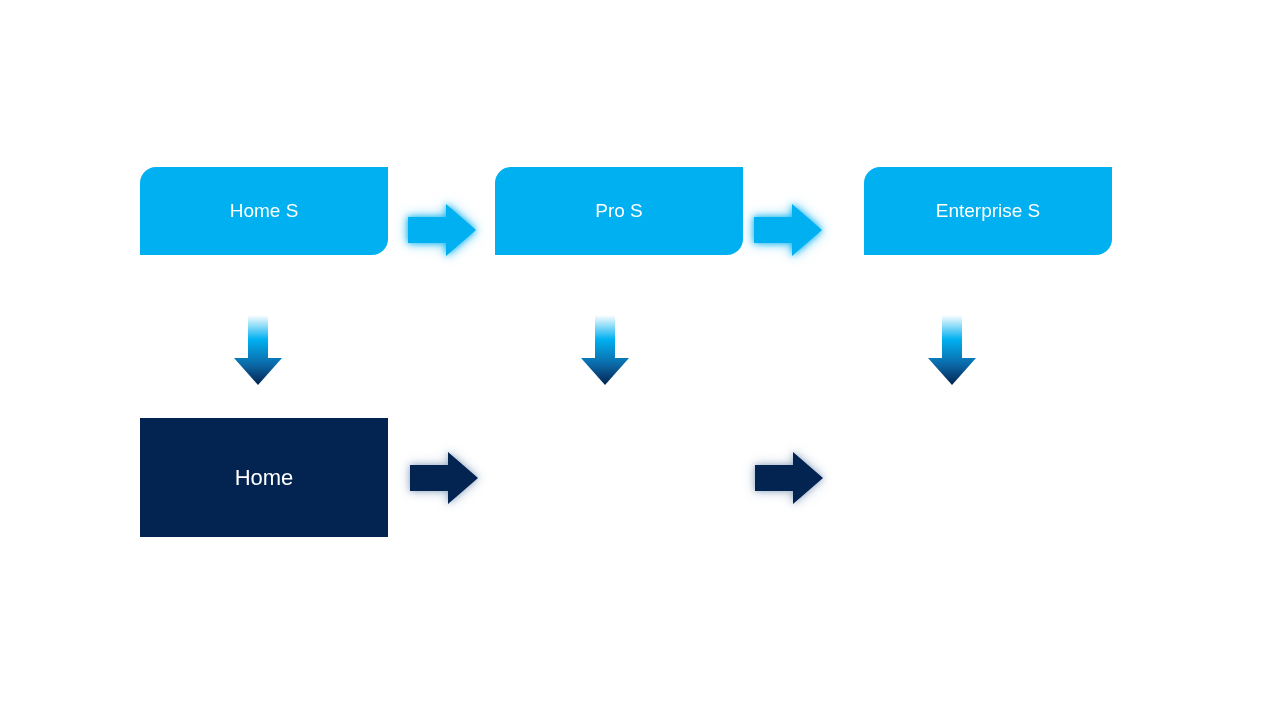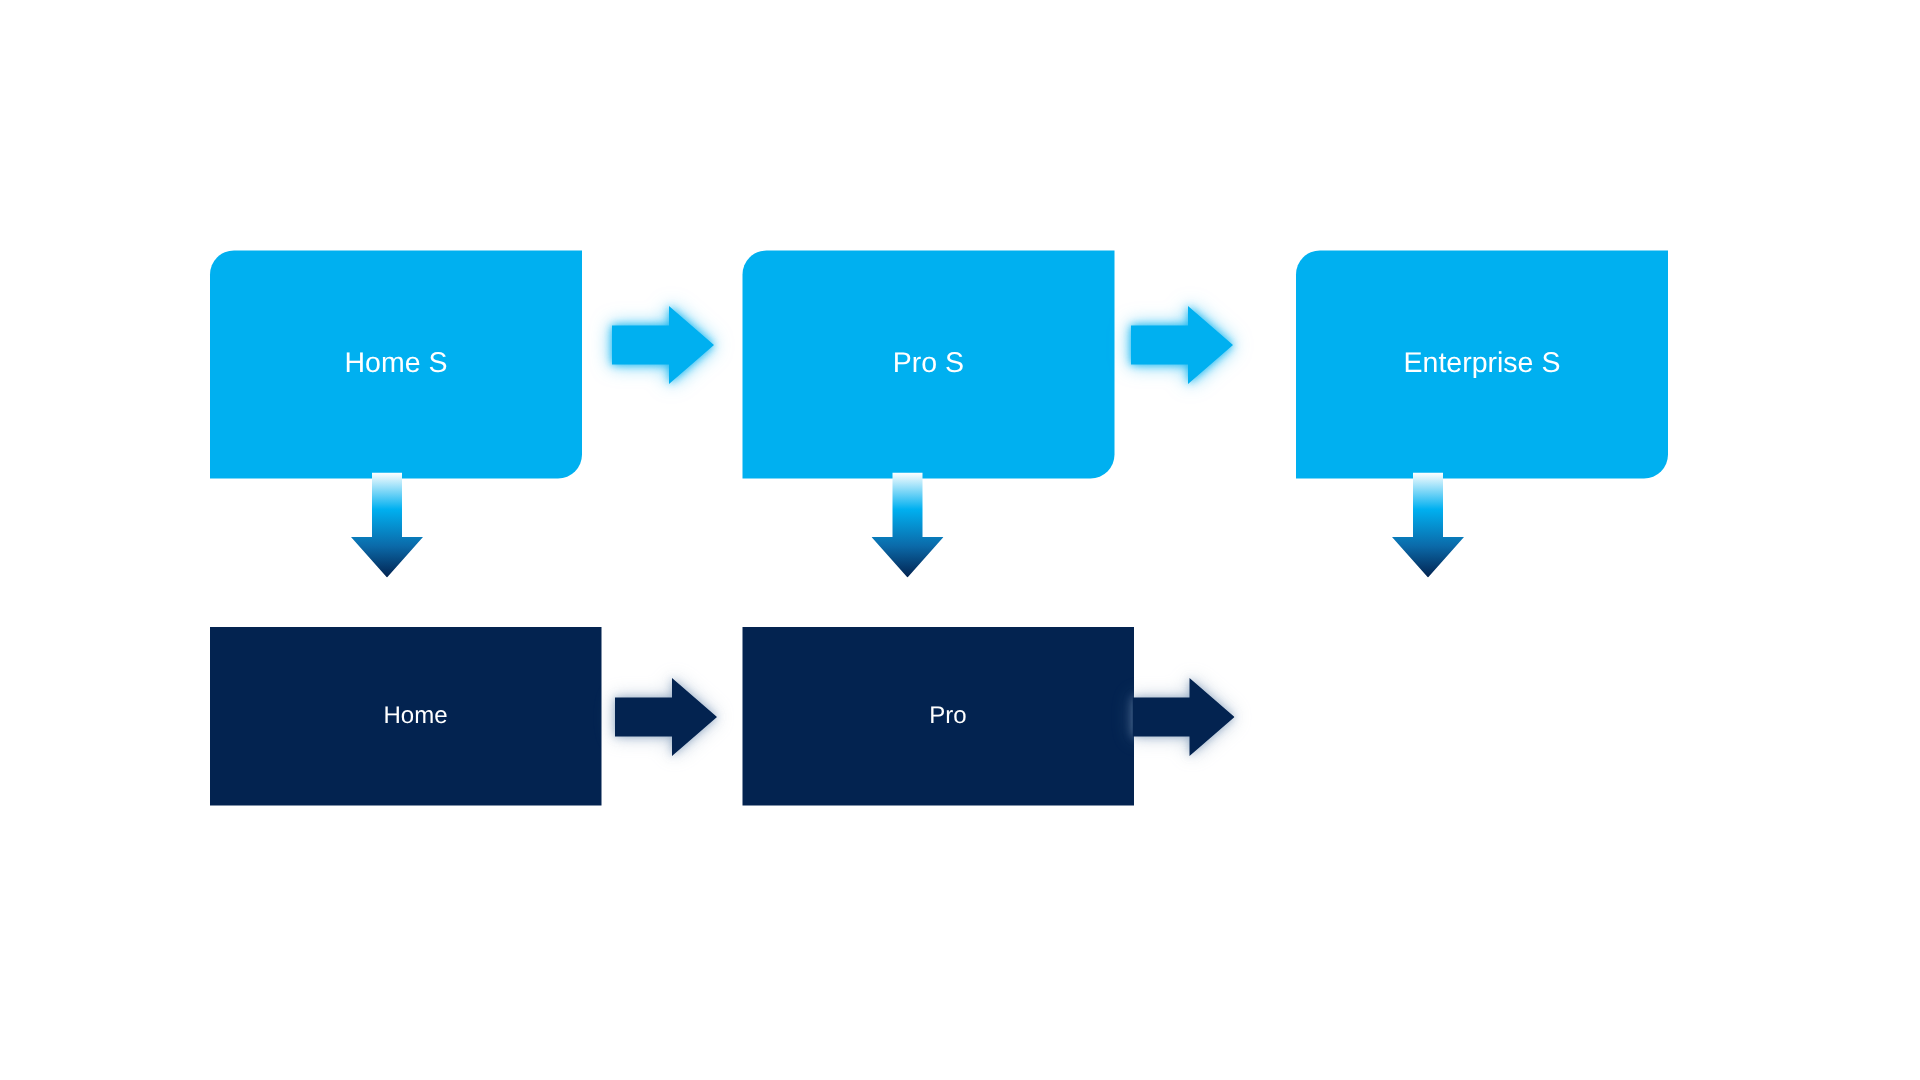--- a/index.html
+++ b/index.html
@@ -17,31 +17,30 @@
   }
   .canvas{position:relative;width:1280px;height:720px;}
 
   .box{
     position:absolute;
     width:248px;
     display:flex;align-items:center;justify-content:center;
     color:var(--label-text);
   }
   .box.top{
-    top:167px;height:152px;
+    top:167px;height:88px;
     background:var(--light-blue);
     border-radius:16px 0 16px 0;
     font-size:19px;
     text-align:center;
   }
   .box.bottom{
     top:418px;height:119px;
     background:var(--dark-navy);
-    font-size:16px;
-    padding-left:13px;
+    font-size:22px;
   }
   .col1{left:140px;}
   .col2{left:495px;}
   .col3{left:830px;margin-left:34px;}
 
   .harrow{position:absolute;width:68px;height:52px;}
   .harrow.toprow{top:204px;}
   .harrow.toprow svg{
     filter:drop-shadow(0 0 3px rgba(0,176,240,.85)) drop-shadow(0 0 6px rgba(0,176,240,.55));
   }
@@ -111,23 +110,20 @@
   </div>
   <div class="darrow d3">
     <svg viewBox="0 0 48 70">
         <polygon points="14,0 34,0 34,43 48,43 24,70 0,43 14,43" fill="url(#downGrad)"></polygon>
       </svg>
   </div>
 
   <div class="box bottom col1">
     <span>Home</span>
   </div>
-  <div class="box bottom col2">
-    <span>Pro</span>
-  </div>
 
   <div class="harrow bottomrow gap1" style="left:410px">
     <svg viewBox="0 0 68 52">
         <polygon points="0,13 38,13 38,0 68,26 38,52 38,39 0,39" style="fill:var(--dark-navy, #032350)"></polygon>
       </svg>
   </div>
   <div class="harrow bottomrow gap2" style="left:755px">
     <svg viewBox="0 0 68 52">
         <polygon points="0,13 38,13 38,0 68,26 38,52 38,39 0,39" style="fill:var(--dark-navy, #032350)"></polygon>
       </svg>

